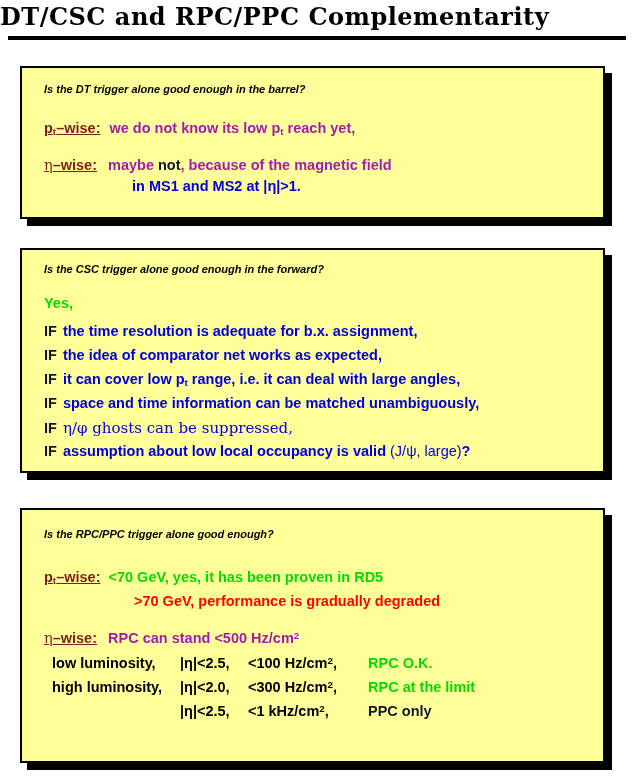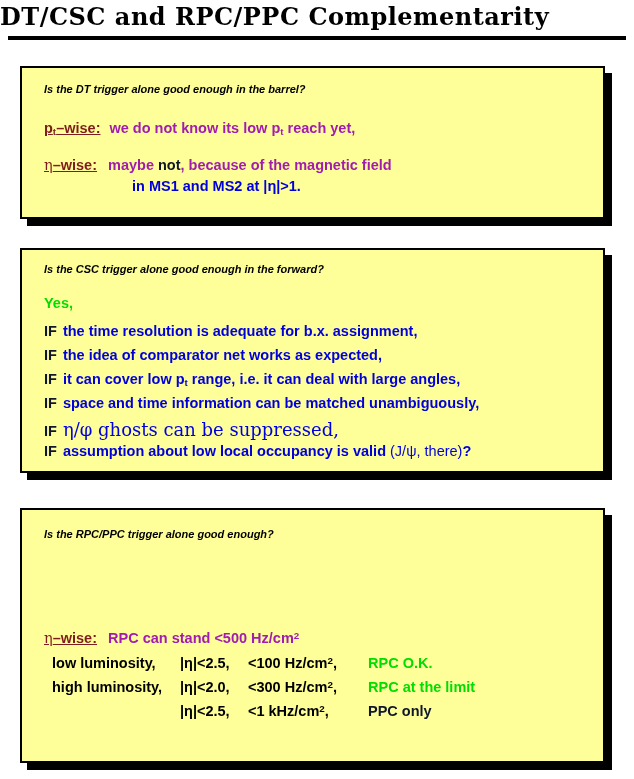--- a/index.html
+++ b/index.html
@@ -142,36 +142,40 @@
 
     <div class="line" style="left:22px; top:145px;">
       <span class="k-red">IF</span><span class="sp" style="width:6px"></span><span>space and time information can be matched unambiguously,</span>
     </div>
 
     <div class="line" style="left:22px; top:121px;">
       <span class="k-red">IF</span><span class="sp" style="width:6px"></span><span>it can cover low p</span><sub>t</sub><span> range, i.e. it can deal with large angles,</span>
     </div>
 
     <div class="line" style="left:22px; top:169px;">
-      <span class="k-red">IF</span><span class="sp" style="width:6px"></span><span class="eta-serif" style="font-size:18px">η/φ ghosts can be suppressed,</span>
+      <span class="k-red">IF</span><span class="sp" style="width:6px"></span><span class="eta-serif" style="font-size:15px">η/φ ghosts can be suppressed,</span>
     </div>
 
     <div class="line" style="left:22px; top:193px;">
-      <span class="k-red">IF</span><span class="sp" style="width:6px"></span><span>assumption about low local occupancy is valid </span><span class="thin">(J/ψ, there)</span><span>?</span>
+      <span class="k-red">IF</span><span class="sp" style="width:6px"></span><span>assumption about low local occupancy is valid </span><span class="thin">(J/ψ, large)</span><span>?</span>
     </div>
 
   </div>
 </div>
 
 <div class="panel" id="panel-rpc">
   <div class="panel-inner">
 
     <div class="q-head" style="left:22px; top:18px;">Is the RPC/PPC trigger alone good enough?</div>
 
+    <div class="line black" style="left:22px; top:59px;">
+      <span class="lbl"><span>p</span><sub>t</sub><span>–wise:</span></span><span class="sp" style="width:8px"></span><span class="k-green">&lt;70 GeV, yes, it has been proven in RD5</span>
+    </div>
 
+    <div class="line red" style="left:112px; top:83px;">&gt;70 GeV, performance is gradually degraded</div>
 
     <div class="line black" style="left:22px; top:120px;">
       <span class="lbl"><span class="eta-serif">η</span><span>–wise:</span></span><span class="sp" style="width:11px"></span><span class="k-blue"><span>RPC can stand &lt;500 Hz/cm</span><sup>2</sup></span>
     </div>
 
     <div class="line black" style="left:30px; top:145px;">
       <span class="sp" style="width:128px">low luminosity,</span><span class="sp" style="width:68px">|η|&lt;2.5,</span><span class="sp" style="width:120px"><span>&lt;100 Hz/cm</span><sup>2</sup><span>,</span></span><span class="k-green">RPC O.K.</span>
     </div>
 
     <div class="line black" style="left:30px; top:169px;">

